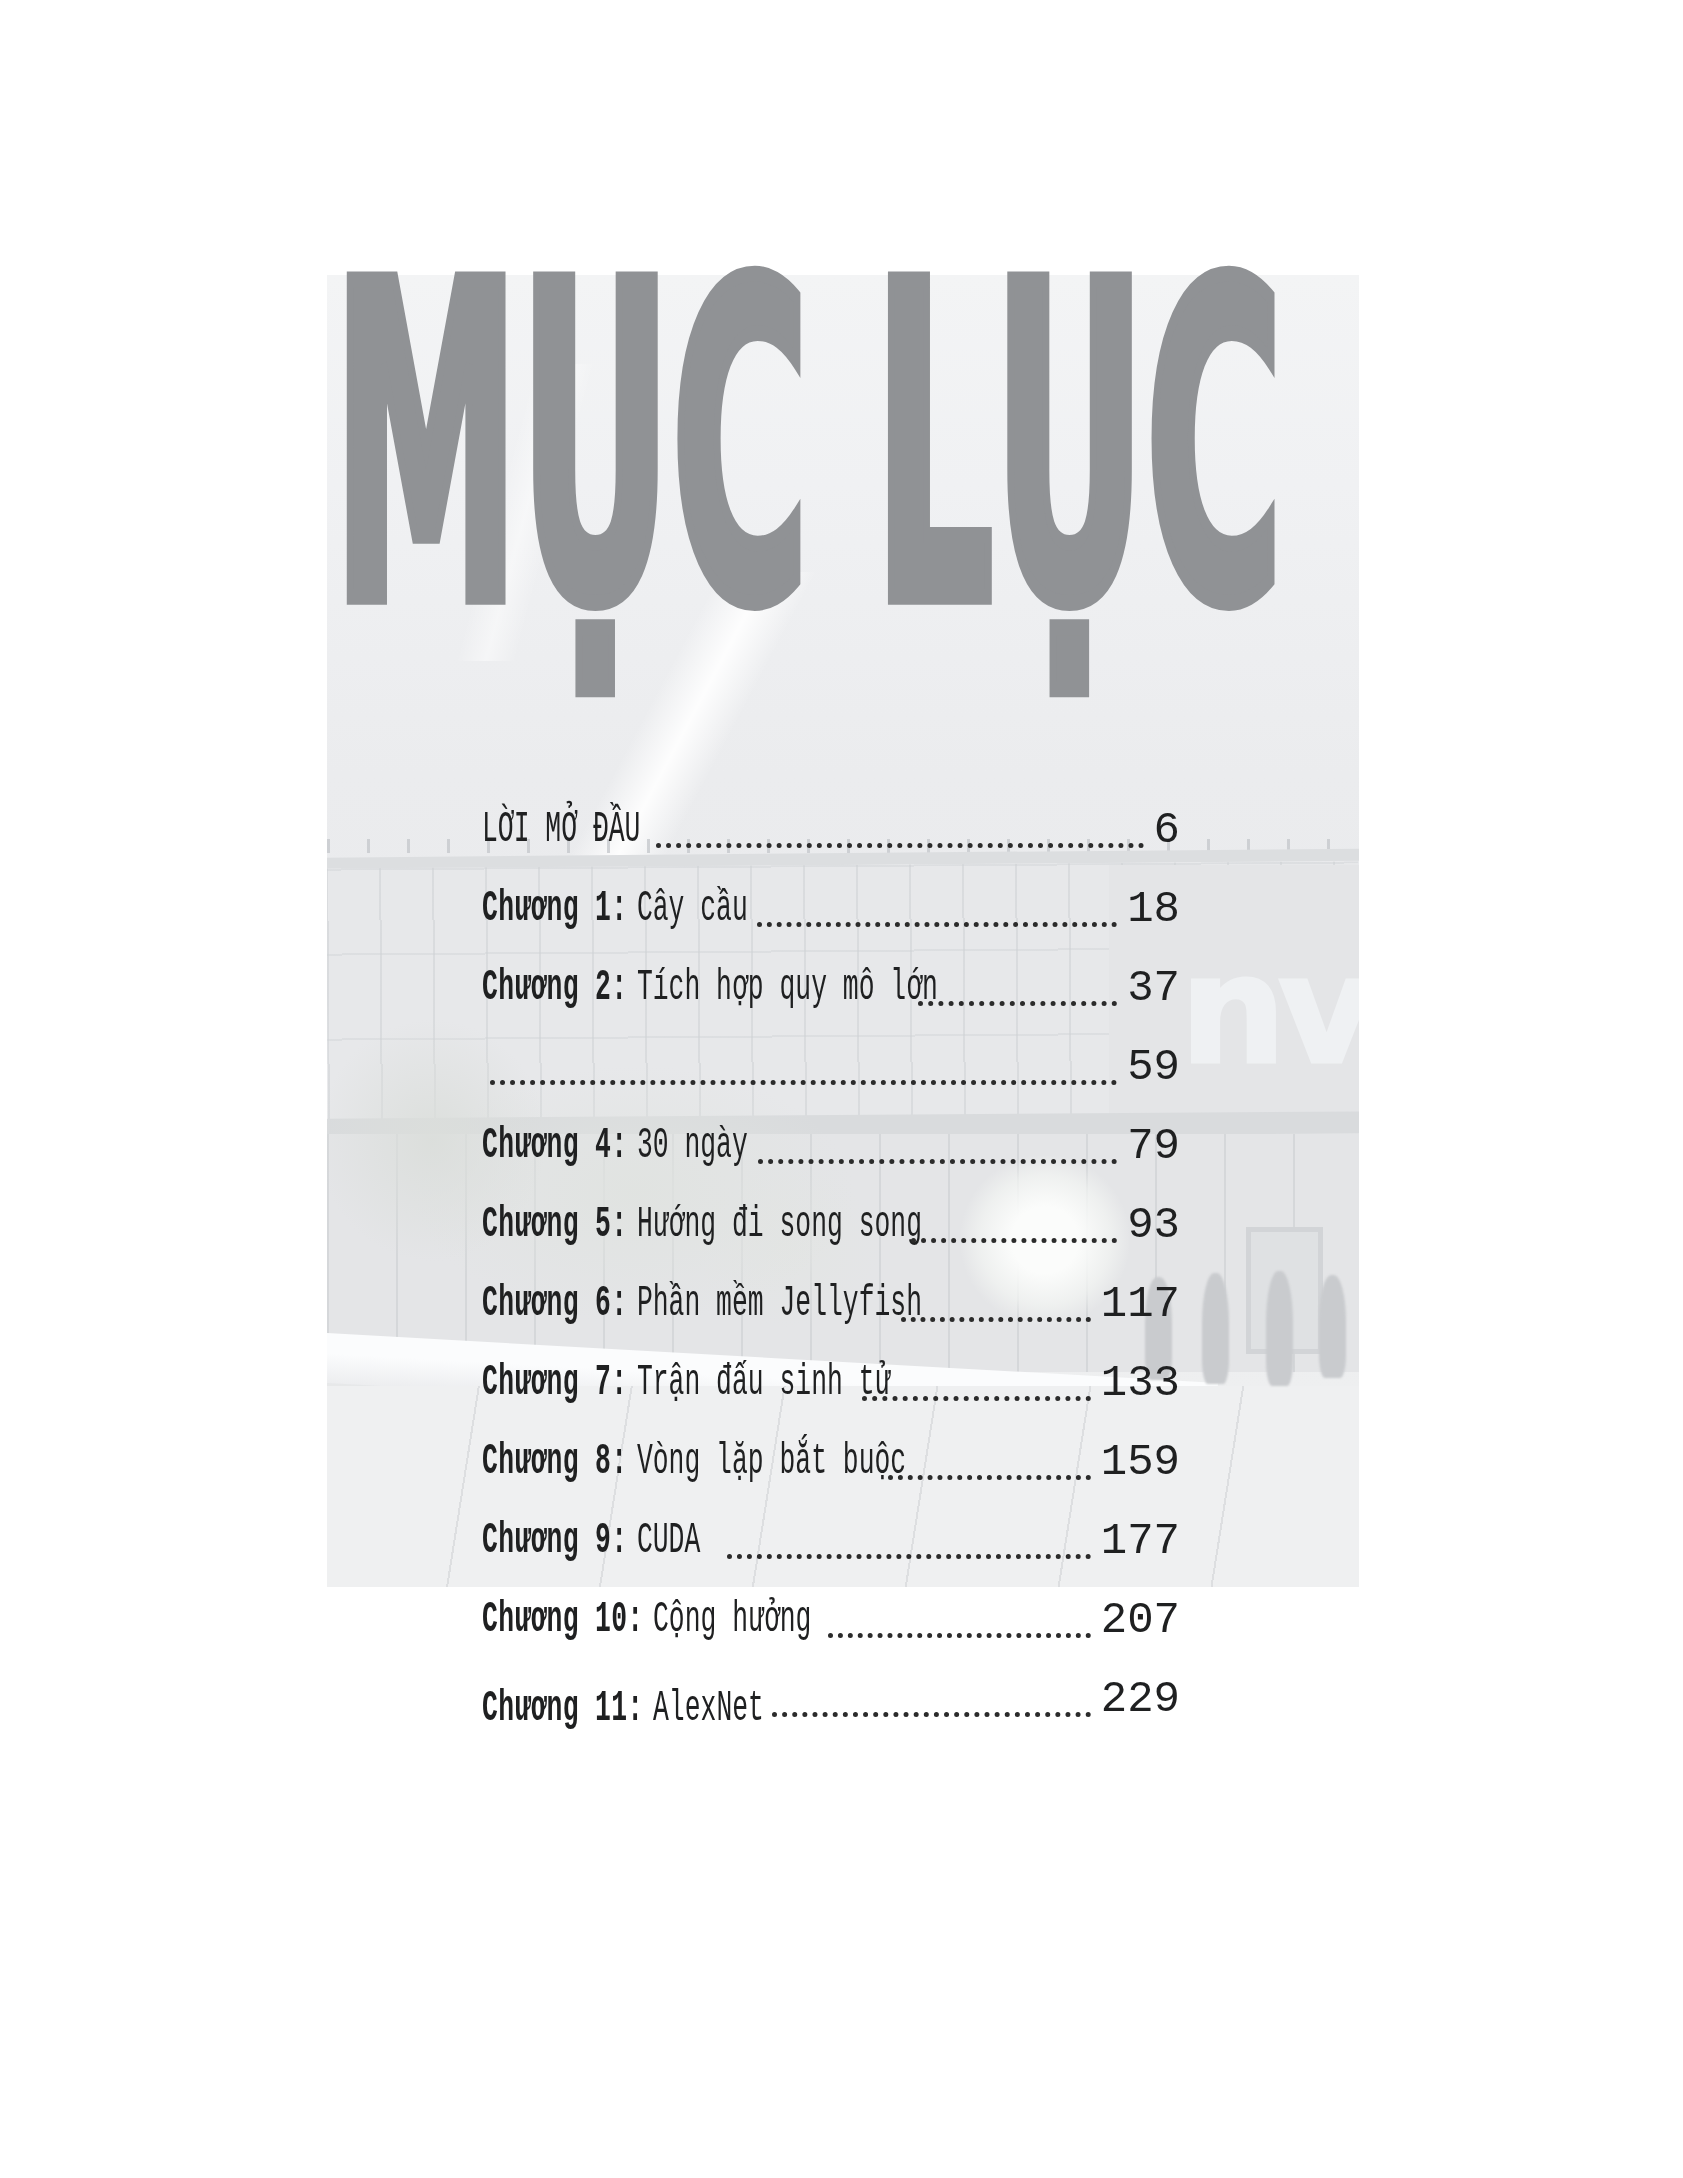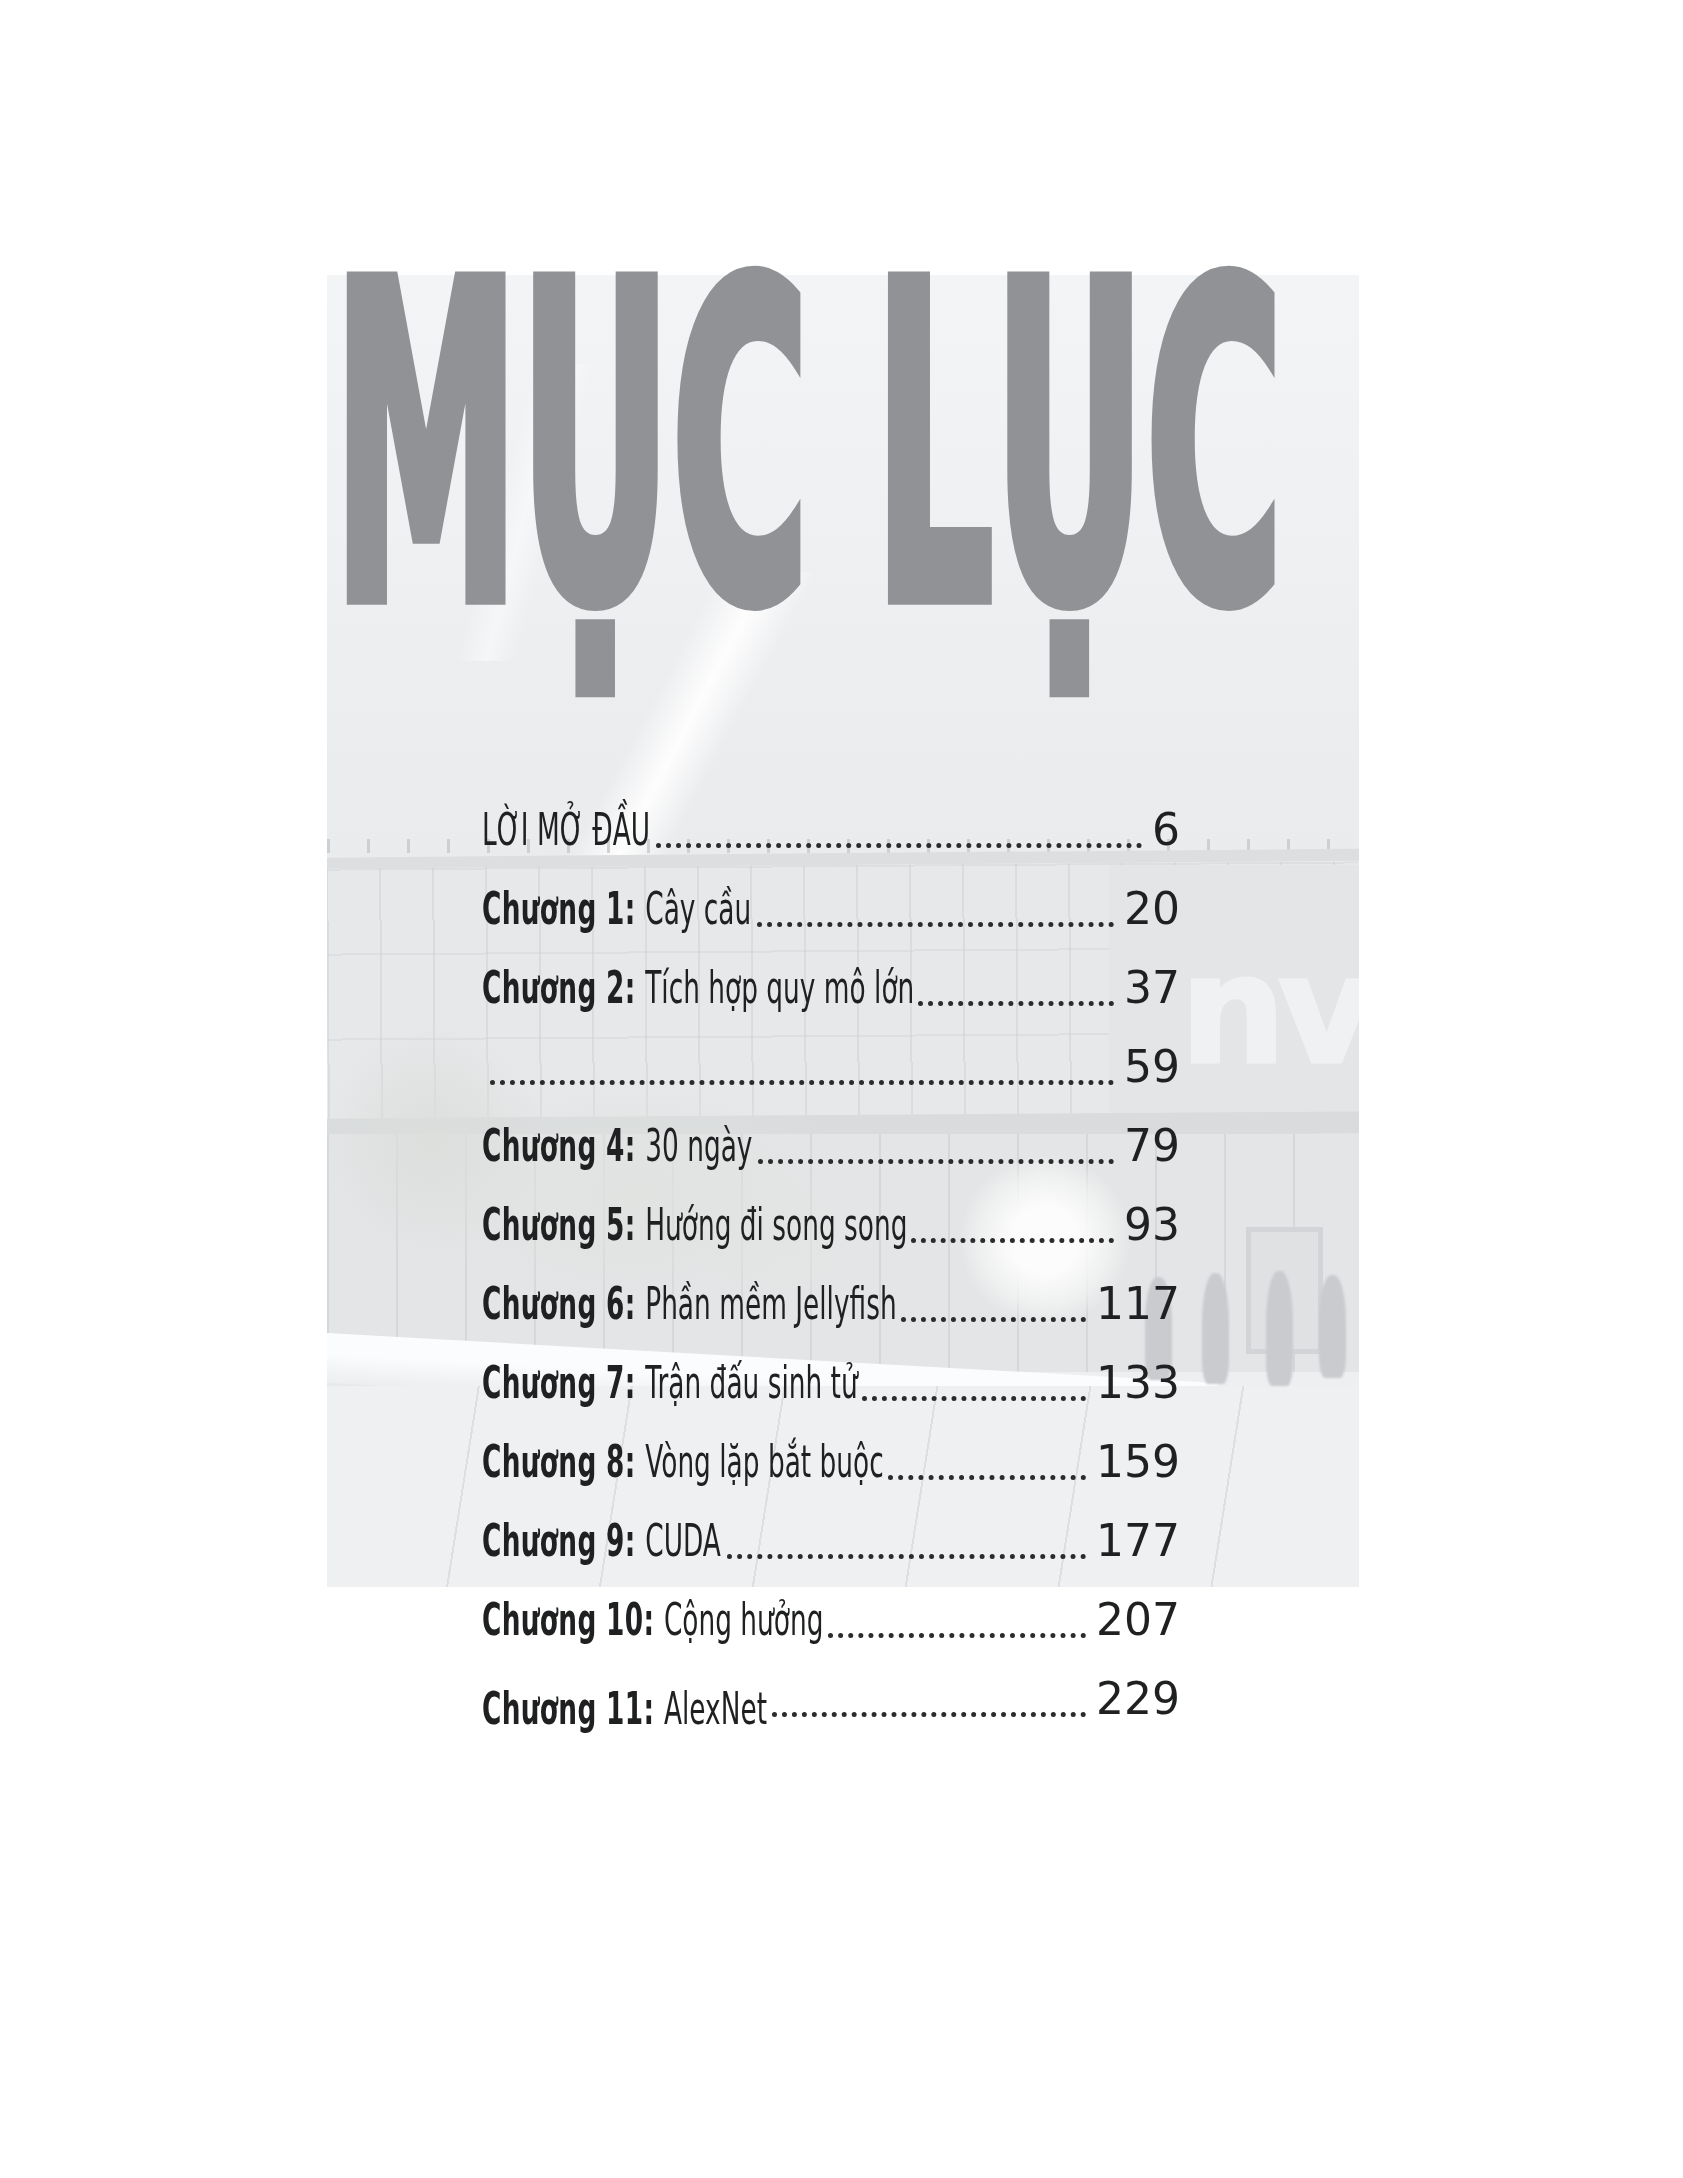--- a/index.html
+++ b/index.html
@@ -43,21 +43,21 @@
      background-image:repeating-linear-gradient(99deg,rgba(0,0,0,0) 0 149px,rgba(206,208,211,.55) 149px 151px);}
   .person{width:27px;height:103px;background:#c9cbce;border-radius:45% 45% 22% 22%;filter:blur(1px);}
   .p1{left:818px;top:1002px;}  .p2{left:875px;top:998px;height:111px;}
   .p3{left:939px;top:996px;height:115px;} .p4{left:992px;top:1000px;}
 
   
   .title-svg{position:absolute;left:333px;top:277px;overflow:visible;}
 
   
   .toc{position:absolute;left:482px;top:790px;width:698px;}
-  .row{height:79px;display:flex;align-items:center;}
+  .row{height:79px;display:flex;align-items:center;font-family:Liberation Mono, monospace;}
   .labelwrap{display:block;height:59px;overflow:visible;flex:0 0 auto;}
   .lbl{display:inline-block;white-space:nowrap;font-size:44px;line-height:59px;
        transform:scaleX(.6);transform-origin:0 50%;color:#1f2021;}
   .pfx{font-weight:bold;margin-right:16px;letter-spacing:0.5px;}
   .pfx:empty{margin-right:0;}
   .leader{flex:1 1 auto;height:0;border-bottom:5px dotted #2b2b2b;margin:0 10px 0 8px;transform:translateY(16px);}
   .num{font-size:44px;color:#1f2021;text-align:right;flex:0 0 auto;}
 </style>
 </head>
 <body>
@@ -93,21 +93,21 @@
   <div class="toc" id="toc-list">
   <div class="row">
     <span class="labelwrap" style="width: 166px;"><span class="lbl"><b class="pfx"></b><span class="ttl">LỜI MỞ ĐẦU</span></span></span>
     <span class="leader"></span>
     <span class="num">6</span>
   </div>
 
   <div class="row">
     <span class="labelwrap" style="width: 267px;"><span class="lbl"><b class="pfx">Chương 1:</b><span class="ttl">Cây cầu</span></span></span>
     <span class="leader"></span>
-    <span class="num">20</span>
+    <span class="num">18</span>
   </div>
 
   <div class="row">
     <span class="labelwrap" style="width: 428px; text-align: center;"><span class="lbl"><b class="pfx">Chương 2:</b><span class="ttl">Tích hợp quy mô lớn</span></span></span>
     <span class="leader"></span>
     <span class="num">37</span>
   </div>
 
   <div class="row">
     <span class="leader"></span>

